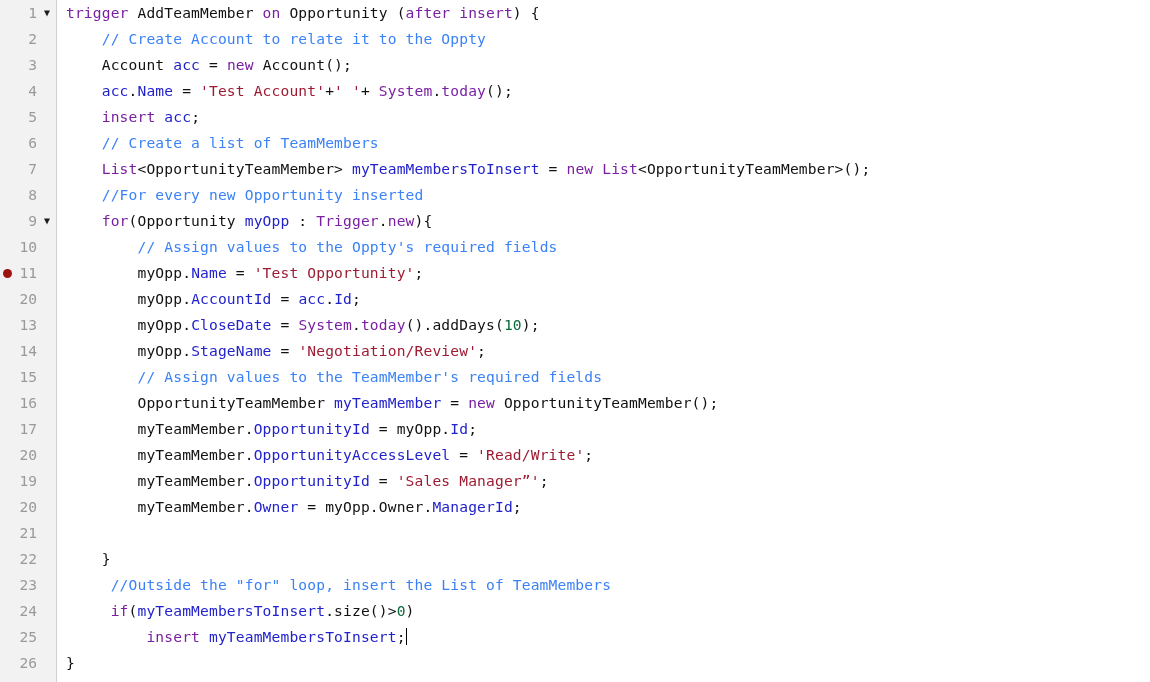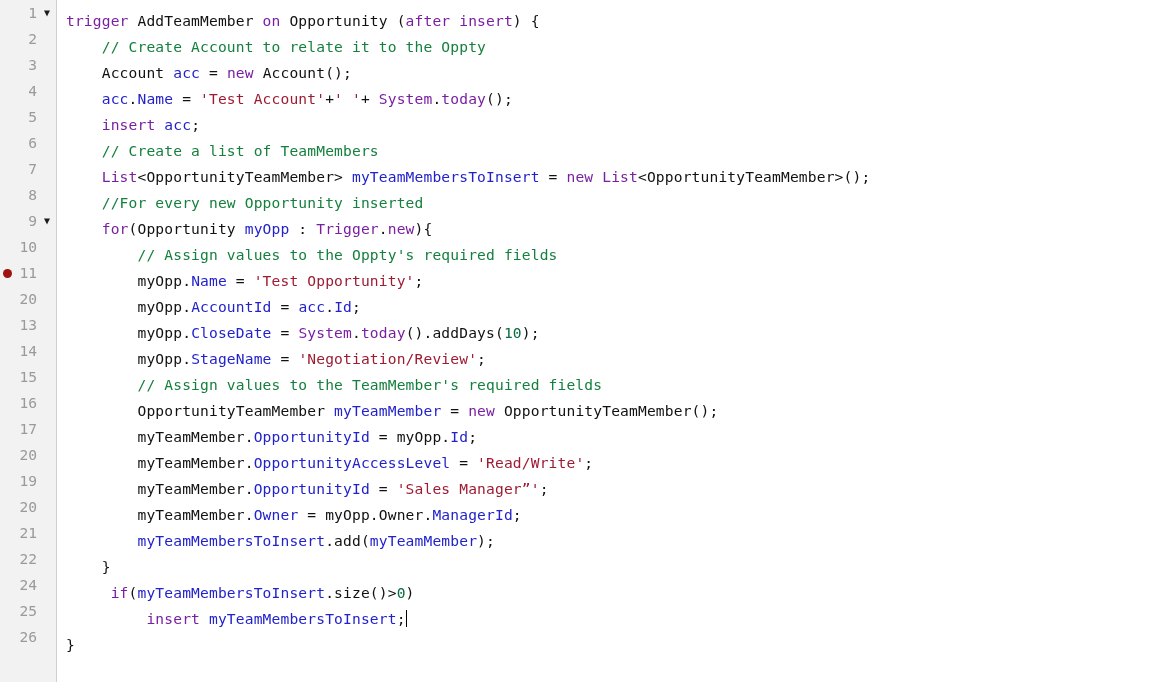--- a/index.html
+++ b/index.html
@@ -60,31 +60,31 @@
     position: absolute;
     right: 3px; top: 0;
     width: 14px;
     color: #1a1a1a;
     font-size: 10px;
     line-height: 26px;
     text-align: center;
   }
   .src {
     position: absolute;
-    left: 66px; top: 8px;
+    left: 66px; top: 0;
     height: 26px;
     line-height: 26px;
     white-space: pre;
     color: #111111;
     letter-spacing: 0.15px;
   }
   
   .kw  { color: #7a1fa2; }
   .str { color: #9e1b32; }
-  .cmt { color: #15803d; }
+  .cmt { color: #3b82f6; }
   .var { color: #2222cc; }
   .typ { color: #111111; }
   .num { color: #0a6b3d; }
   .pun { color: #111111; }
   .caret {
     display: inline-block;
     width: 1px;
     height: 17px;
     background: #000;
     vertical-align: -3px;
@@ -110,19 +110,20 @@
       <div class="code-line"><div class="gutter"><span class="bp"></span><span class="lnum">11</span></div><div class="src"><span class="pun">        </span><span class="typ">myOpp</span><span class="pun">.</span><span class="var">Name</span><span class="pun"> = </span><span class="str">'Test Opportunity'</span><span class="pun">;</span></div></div>
       <div class="code-line"><div class="gutter"><span class="lnum">20</span></div><div class="src"><span class="pun">        </span><span class="typ">myOpp</span><span class="pun">.</span><span class="var">AccountId</span><span class="pun"> = </span><span class="var">acc</span><span class="pun">.</span><span class="var">Id</span><span class="pun">;</span></div></div>
       <div class="code-line"><div class="gutter"><span class="lnum">13</span></div><div class="src"><span class="pun">        </span><span class="typ">myOpp</span><span class="pun">.</span><span class="var">CloseDate</span><span class="pun"> = </span><span class="kw">System</span><span class="pun">.</span><span class="kw">today</span><span class="pun">().</span><span class="typ">addDays</span><span class="pun">(</span><span class="num">10</span><span class="pun">);</span></div></div>
       <div class="code-line"><div class="gutter"><span class="lnum">14</span></div><div class="src"><span class="pun">        </span><span class="typ">myOpp</span><span class="pun">.</span><span class="var">StageName</span><span class="pun"> = </span><span class="str">'Negotiation/Review'</span><span class="pun">;</span></div></div>
       <div class="code-line"><div class="gutter"><span class="lnum">15</span></div><div class="src"><span class="pun">        </span><span class="cmt">// Assign values to the TeamMember's required fields</span></div></div>
       <div class="code-line"><div class="gutter"><span class="lnum">16</span></div><div class="src"><span class="pun">        </span><span class="typ">OpportunityTeamMember</span><span class="pun"> </span><span class="var">myTeamMember</span><span class="pun"> = </span><span class="kw">new</span><span class="pun"> </span><span class="typ">OpportunityTeamMember</span><span class="pun">();</span></div></div>
       <div class="code-line"><div class="gutter"><span class="lnum">17</span></div><div class="src"><span class="pun">        </span><span class="typ">myTeamMember</span><span class="pun">.</span><span class="var">OpportunityId</span><span class="pun"> = </span><span class="typ">myOpp</span><span class="pun">.</span><span class="var">Id</span><span class="pun">;</span></div></div>
       <div class="code-line"><div class="gutter"><span class="lnum">20</span></div><div class="src"><span class="pun">        </span><span class="typ">myTeamMember</span><span class="pun">.</span><span class="var">OpportunityAccessLevel</span><span class="pun"> = </span><span class="str">'Read/Write'</span><span class="pun">;</span></div></div>
       <div class="code-line"><div class="gutter"><span class="lnum">19</span></div><div class="src"><span class="pun">        </span><span class="typ">myTeamMember</span><span class="pun">.</span><span class="var">OpportunityId</span><span class="pun"> = </span><span class="str">'Sales Manager”'</span><span class="pun">;</span></div></div>
       <div class="code-line"><div class="gutter"><span class="lnum">20</span></div><div class="src"><span class="pun">        </span><span class="typ">myTeamMember</span><span class="pun">.</span><span class="var">Owner</span><span class="pun"> = </span><span class="typ">myOpp</span><span class="pun">.Owner.</span><span class="var">ManagerId</span><span class="pun">;</span></div></div>
-      <div class="code-line"><div class="gutter"><span class="lnum">21</span></div><div class="src"><span class="pun">        </span><span class="var">myTeamMembersToInsert</span><span class="pun">.</span><span class="typ">add</span><span class="pun">(</span><span class="var">myTeamMember</span><span class="pun">);</span></div></div>
+      <div class="code-line"><div class="gutter"><span class="lnum">21</span></div></div>
       <div class="code-line"><div class="gutter"><span class="lnum">22</span></div><div class="src"><span class="pun">    }</span></div></div>
+      <div class="code-line"><div class="gutter"><span class="lnum">23</span></div><div class="src"><span class="pun">     </span><span class="cmt">//Outside the "for" loop, insert the List of TeamMembers</span></div></div>
       <div class="code-line"><div class="gutter"><span class="lnum">24</span></div><div class="src"><span class="pun">     </span><span class="kw">if</span><span class="pun">(</span><span class="var">myTeamMembersToInsert</span><span class="pun">.</span><span class="typ">size</span><span class="pun">()&gt;</span><span class="num">0</span><span class="pun">)</span></div></div>
       <div class="code-line"><div class="gutter"><span class="lnum">25</span></div><div class="src"><span class="pun">         </span><span class="kw">insert</span><span class="pun"> </span><span class="var">myTeamMembersToInsert</span><span class="pun">;</span><span class="caret"></span></div></div>
       <div class="code-line"><div class="gutter"><span class="lnum">26</span></div><div class="src"><span class="pun">}</span></div></div>
     </div>
 </div>
 
 </body></html>

